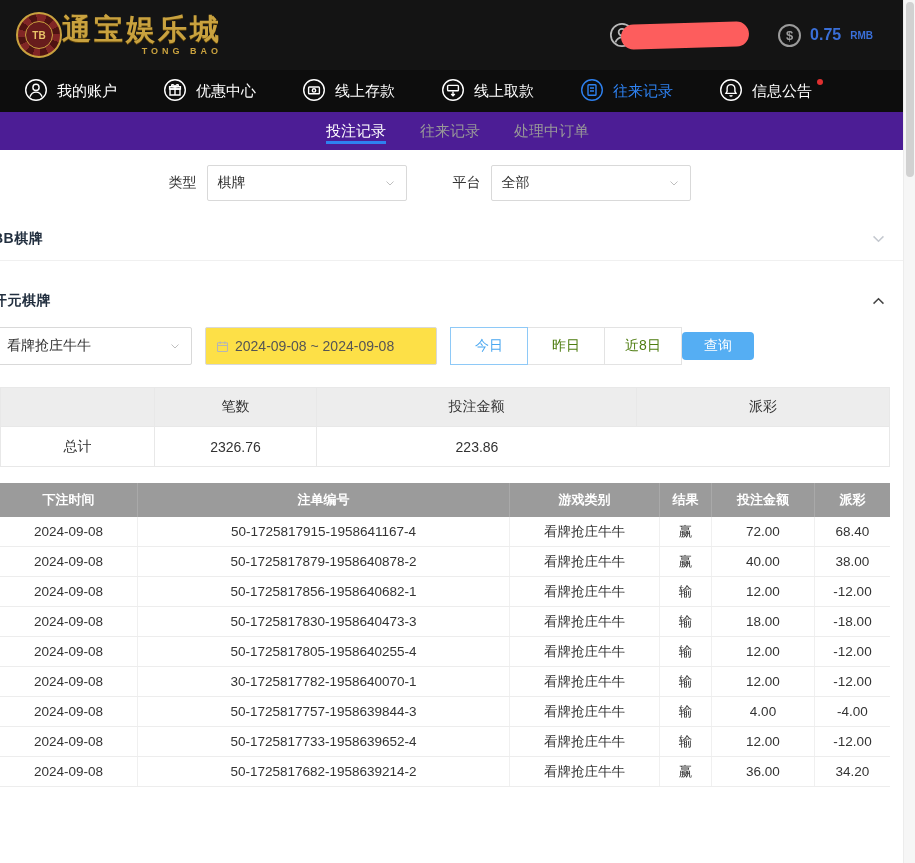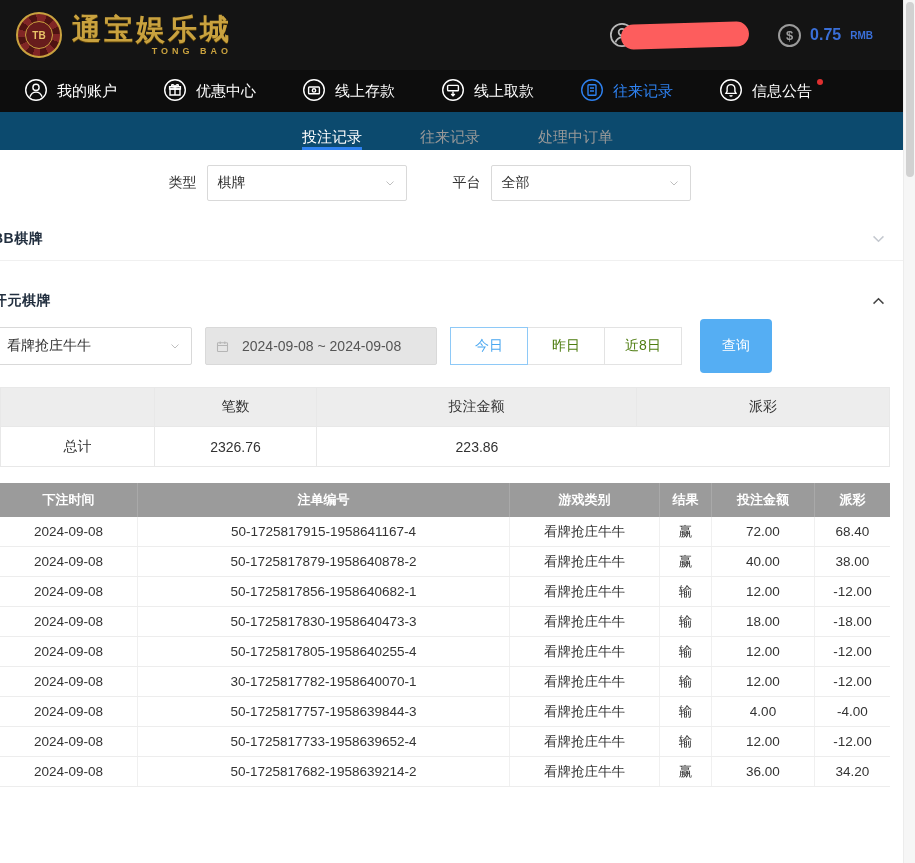--- a/index.html
+++ b/index.html
@@ -9,21 +9,21 @@
     background: #ffffff;
     position: relative;
   }
 
   
   .header {
     height: 70px; background: #141414;
     display: flex; align-items: center; justify-content: space-between;
     padding: 0 42px 0 16px;
   }
-  .brand { display: flex; align-items: center; gap: 10px; }
+  .brand { display: flex; align-items: center; }
   .chip {
     width: 46px; height: 46px; border-radius: 50%;
     background: repeating-conic-gradient(#802525 0deg 22deg, #4f1212 22deg 44deg);
     border: 2px solid #c9a23f;
     display: flex; align-items: center; justify-content: center;
     flex: 0 0 auto;
   }
   .chip-inner {
     width: 28px; height: 28px; border-radius: 50%;
     background: #671c1c; border: 1px solid #c9a23f;
@@ -71,22 +71,22 @@
   }
   .nav-item svg { width: 24px; height: 24px; stroke: currentColor; fill: none; stroke-width: 1.4; }
   .nav-item.active { color: #2e81f0; }
   .nav-badge {
     width: 6px; height: 6px; background: #e03030; border-radius: 50%;
     position: absolute; right: -11px; top: 1px;
   }
 
   
   .subnav {
-    height: 38px; background: #0c4a6e;
-    display: flex; align-items: flex-end; justify-content: center; gap: 58px;
+    height: 38px; background: #4c1d95;
+    display: flex; align-items: center; justify-content: center; gap: 34px;
   }
   .subnav-tab {
     color: #989898; font-size: 15px;
     display: flex; align-items: center; cursor: pointer;
     border-bottom: 3px solid transparent; padding-top: 3px;
   }
   .subnav-tab.active { color: #ffffff; border-bottom-color: #2e81f0; }
 
   
   .filter-row {
@@ -119,35 +119,35 @@
     display: flex; align-items: center; margin-top: 4px; height: 38px;
   }
   .game-select {
     width: 196px; height: 38px; border: 1px solid #d9d9d9; border-radius: 2px;
     display: flex; align-items: center; justify-content: space-between;
     padding: 0 10px; font-size: 14px; color: #333; background: #fff;
     margin-left: -4px; cursor: pointer;
   }
   .date-box {
     width: 232px; height: 38px; border: 1px solid #d9d9d9; border-radius: 2px;
-    display: flex; align-items: center; gap: 12px;
-    padding: 0 9px; font-size: 14px; color: #555; background: #e5e5e5;
+    display: flex; align-items: center; gap: 5px;
+    padding: 0 9px; font-size: 14px; color: #555; background: #fde047;
     margin-left: 13px; cursor: pointer; white-space: nowrap;
   }
   .cal-icon svg { width: 15px; height: 15px; stroke: #b5b5b5; fill: none; stroke-width: 1.7; display: block; }
   .seg-group { display: flex; margin-left: 13px; }
   .seg-btn {
     width: 78px; height: 38px; background: #fff; border: 1px solid #e3e3e3;
     font-size: 14px; color: #4d7c0f; cursor: pointer;
     display: flex; align-items: center; justify-content: center;
   }
   .seg-btn + .seg-btn { margin-left: -1px; }
   .seg-btn.active { color: #4aa7f0; border-color: #8ec9f7; z-index: 1; }
   .query-btn {
-    width: 72px; height: 54px; margin-left: 18px;
+    width: 72px; height: 28px; 
     background: #55aef3; border: none; border-radius: 4px;
     color: #fff; font-size: 14px; cursor: pointer;
     display: flex; align-items: center; justify-content: center;
   }
 
   
   .summary { width: 890px; margin-top: 22px; border: 1px solid #e8e8e8; }
   .summary-row { display: grid; grid-template-columns: 154px 162px 320px 252px; }
   .summary .cell {
     height: 39px; display: flex; align-items: center; justify-content: center;

